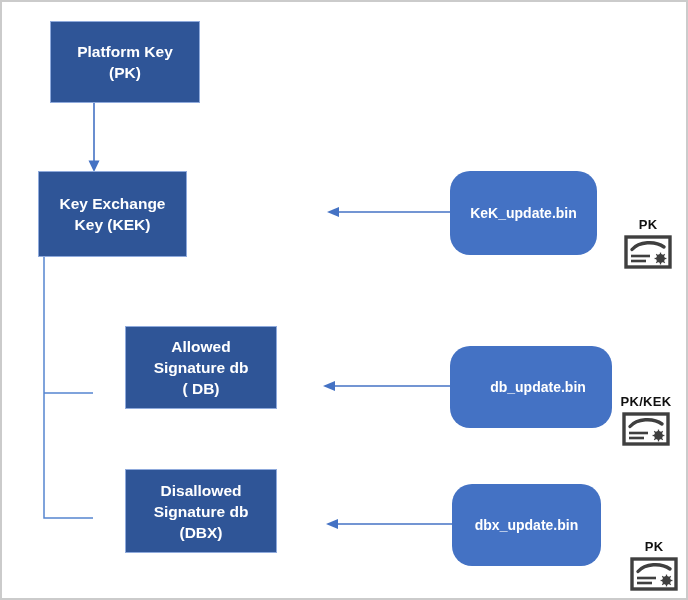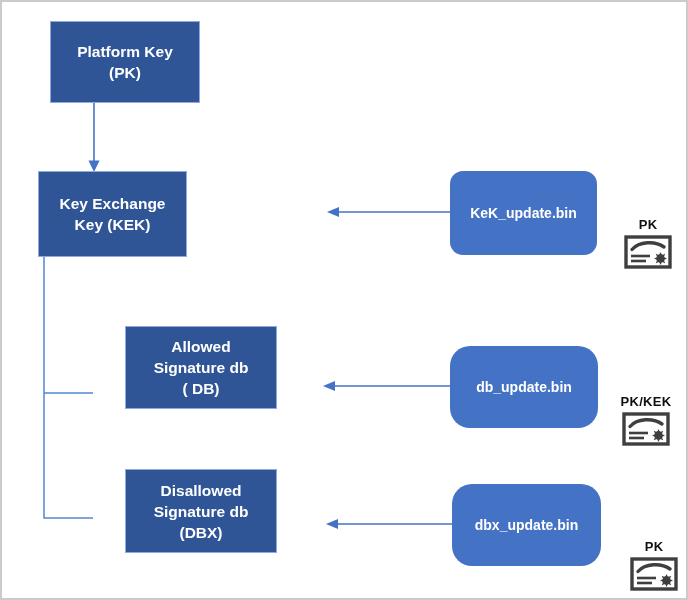--- a/index.html
+++ b/index.html
@@ -92,25 +92,25 @@
     <span>Signature db</span>
     <span>( DB)</span>
   </div>
 
   <div class="dark-box" style="left:91px;top:467px;width:152px;height:84px;">
     <span>Disallowed</span>
     <span>Signature db</span>
     <span>(DBX)</span>
   </div>
 
-  <div class="round-box" style="left:448px;top:169px;width:147px;height:84px;border-radius:13px;">
+  <div class="round-box" style="left:448px;top:169px;width:147px;height:84px;">
     <span>KeK_update.bin</span>
   </div>
 
-  <div class="round-box" style="left:448px;top:344px;width:148px;height:82px;">
+  <div class="round-box" style="left:448px;top:344px;width:148px;height:82px;padding-left:14px;">
     <span>db_update.bin</span>
   </div>
 
   <div class="round-box" style="left:450px;top:482px;width:149px;height:82px;text-align:center;">
     <span>dbx_update.bin</span>
   </div>
 
   <div class="signer" style="left:618px;top:216px;width:56px;">
     <span class="lbl">PK</span>
     <svg class="cert" viewBox="0 0 48 34">

